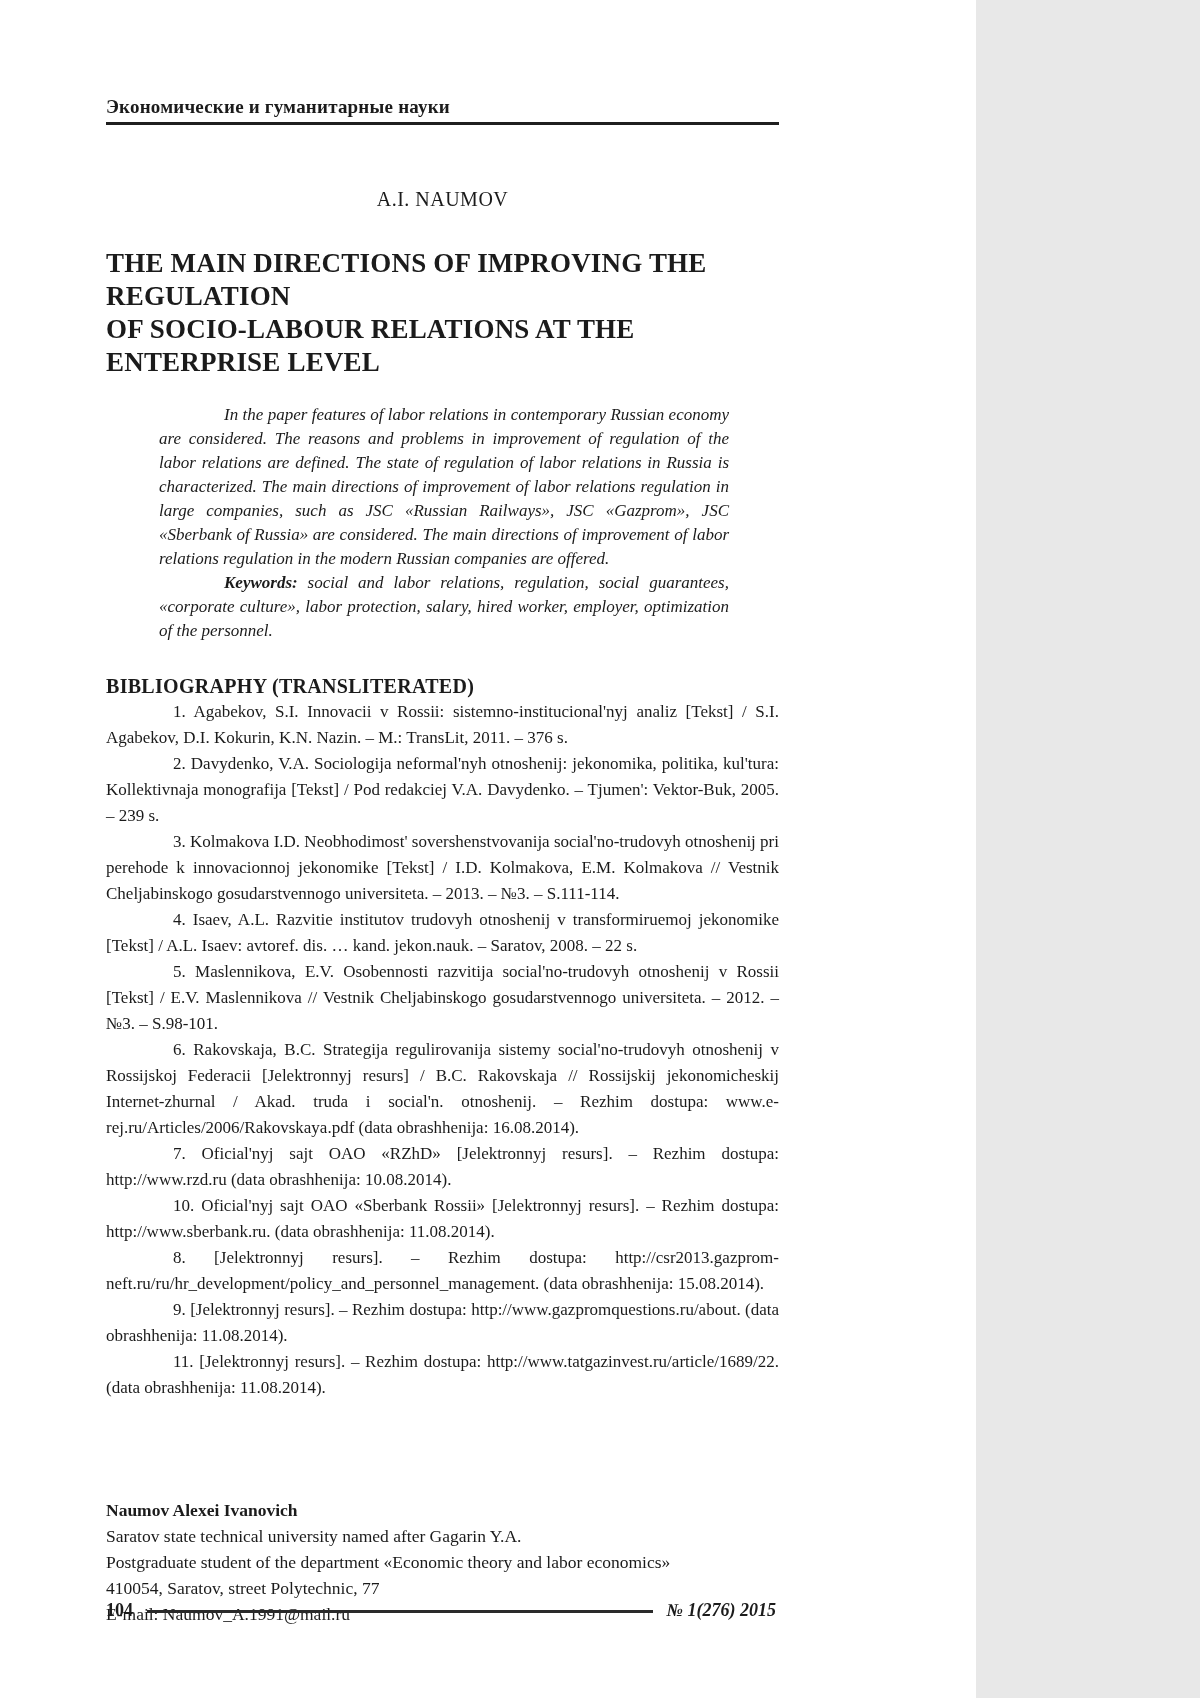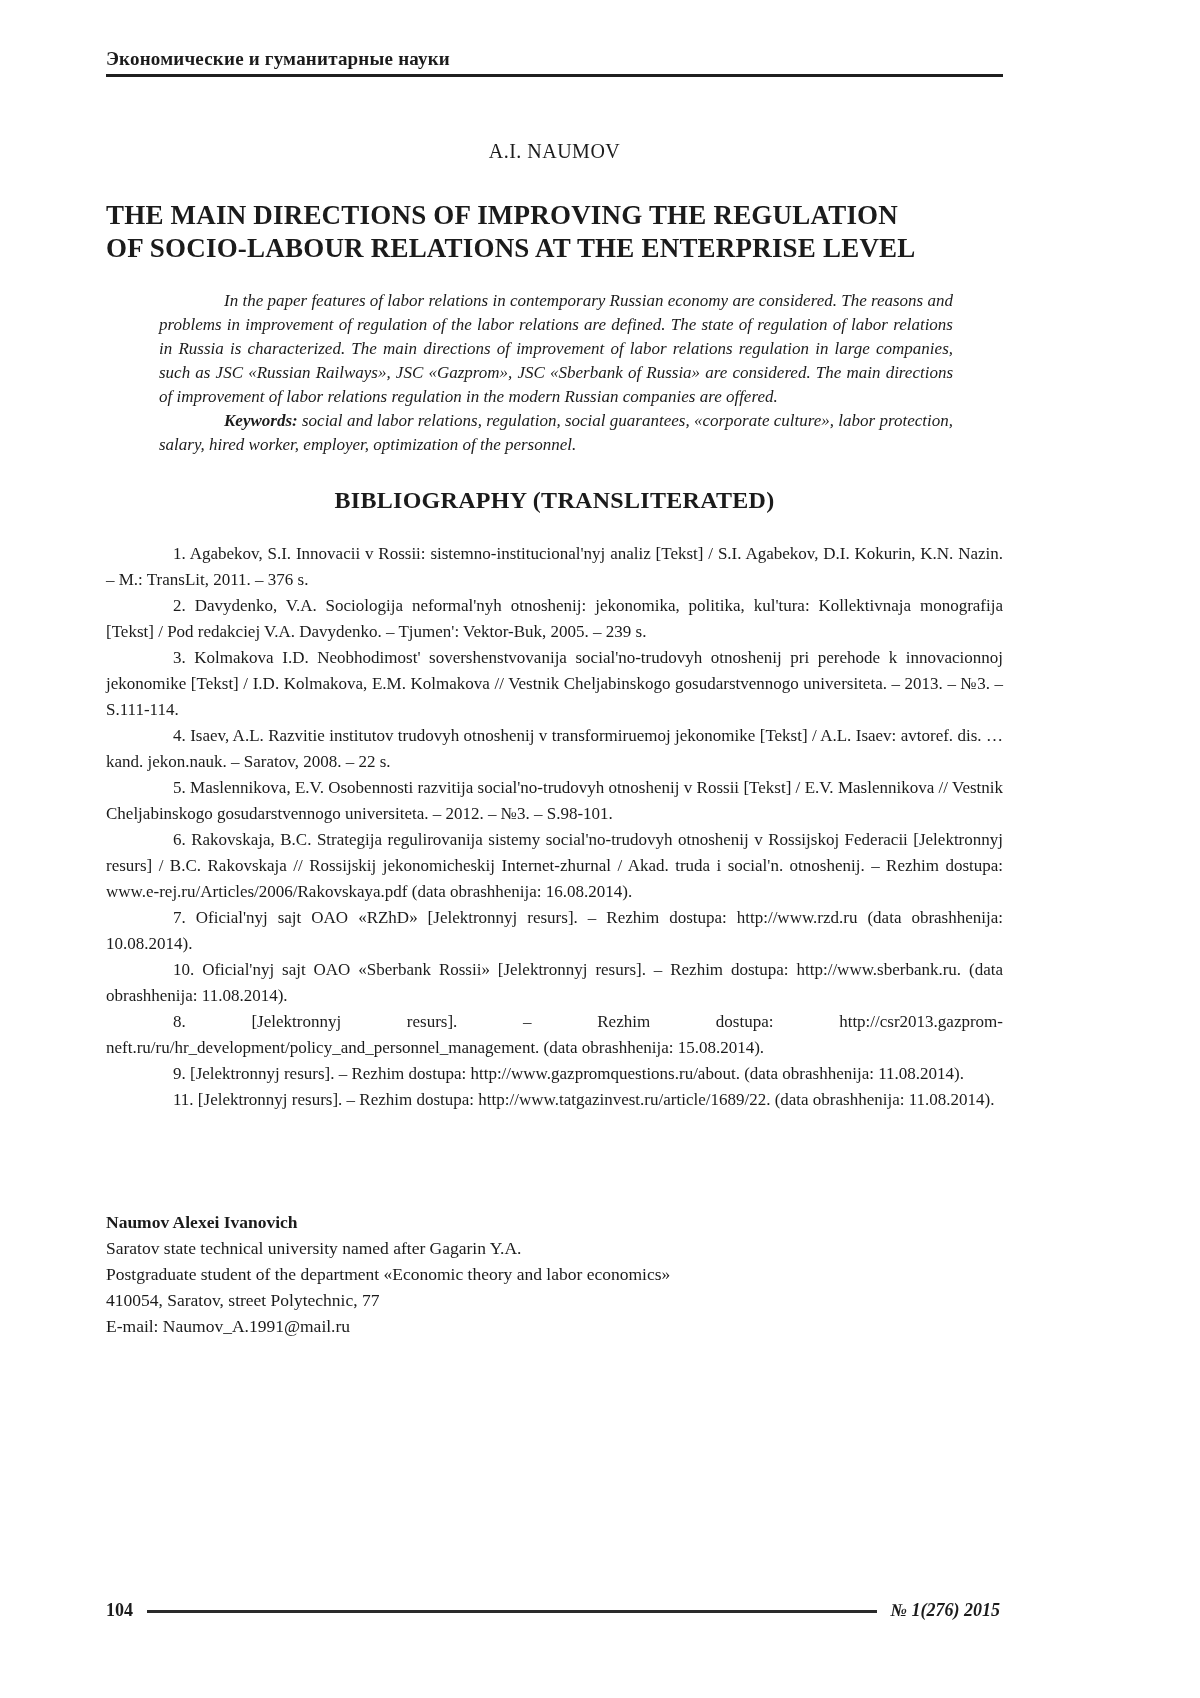--- a/index.html
+++ b/index.html
@@ -4,24 +4,24 @@
 <style>
   * { margin: 0; padding: 0; box-sizing: border-box; }
   html, body { background: #e8e8e8; }
   body {
     width: 1200px;
     font-family: "Liberation Serif", "DejaVu Serif", serif;
     color: #1b1b1b;
   }
   .page {
     position: relative;
-    width: 1200px;
+    width: 976px;
     height: 1698px;
     background: #ffffff;
-    padding: 48px 197px 0 106px;
+    padding: 96px 197px 0 106px;
     overflow: hidden;
   }
   
   .running-head {
     font-size: 19px;
     font-weight: bold;
     line-height: 22px;
     padding-bottom: 4px;
     border-bottom: 3px solid #1f1f1f;
     letter-spacing: 0.2px;
@@ -50,28 +50,27 @@
     font-size: 17px;
     line-height: 24px;
     text-align: justify;
   }
   .abstract-text { text-indent: 65px; }
   .keywords { text-indent: 65px; }
   .kw-label { font-weight: bold; }
   
   .bib-heading {
     margin-top: 30px;
-    text-align: center;
-    font-size: 24px;
+    text-align: left;
+    font-size: 20px;
     font-weight: bold;
     line-height: 26px;
     letter-spacing: 0.3px;
   }
   .bib-list {
-    margin-top: 28px;
     font-size: 17px;
     line-height: 26px;
   }
   .bib-item {
     text-align: justify;
     text-indent: 67px;
     overflow-wrap: break-word;
   }
   
   .author-info {

